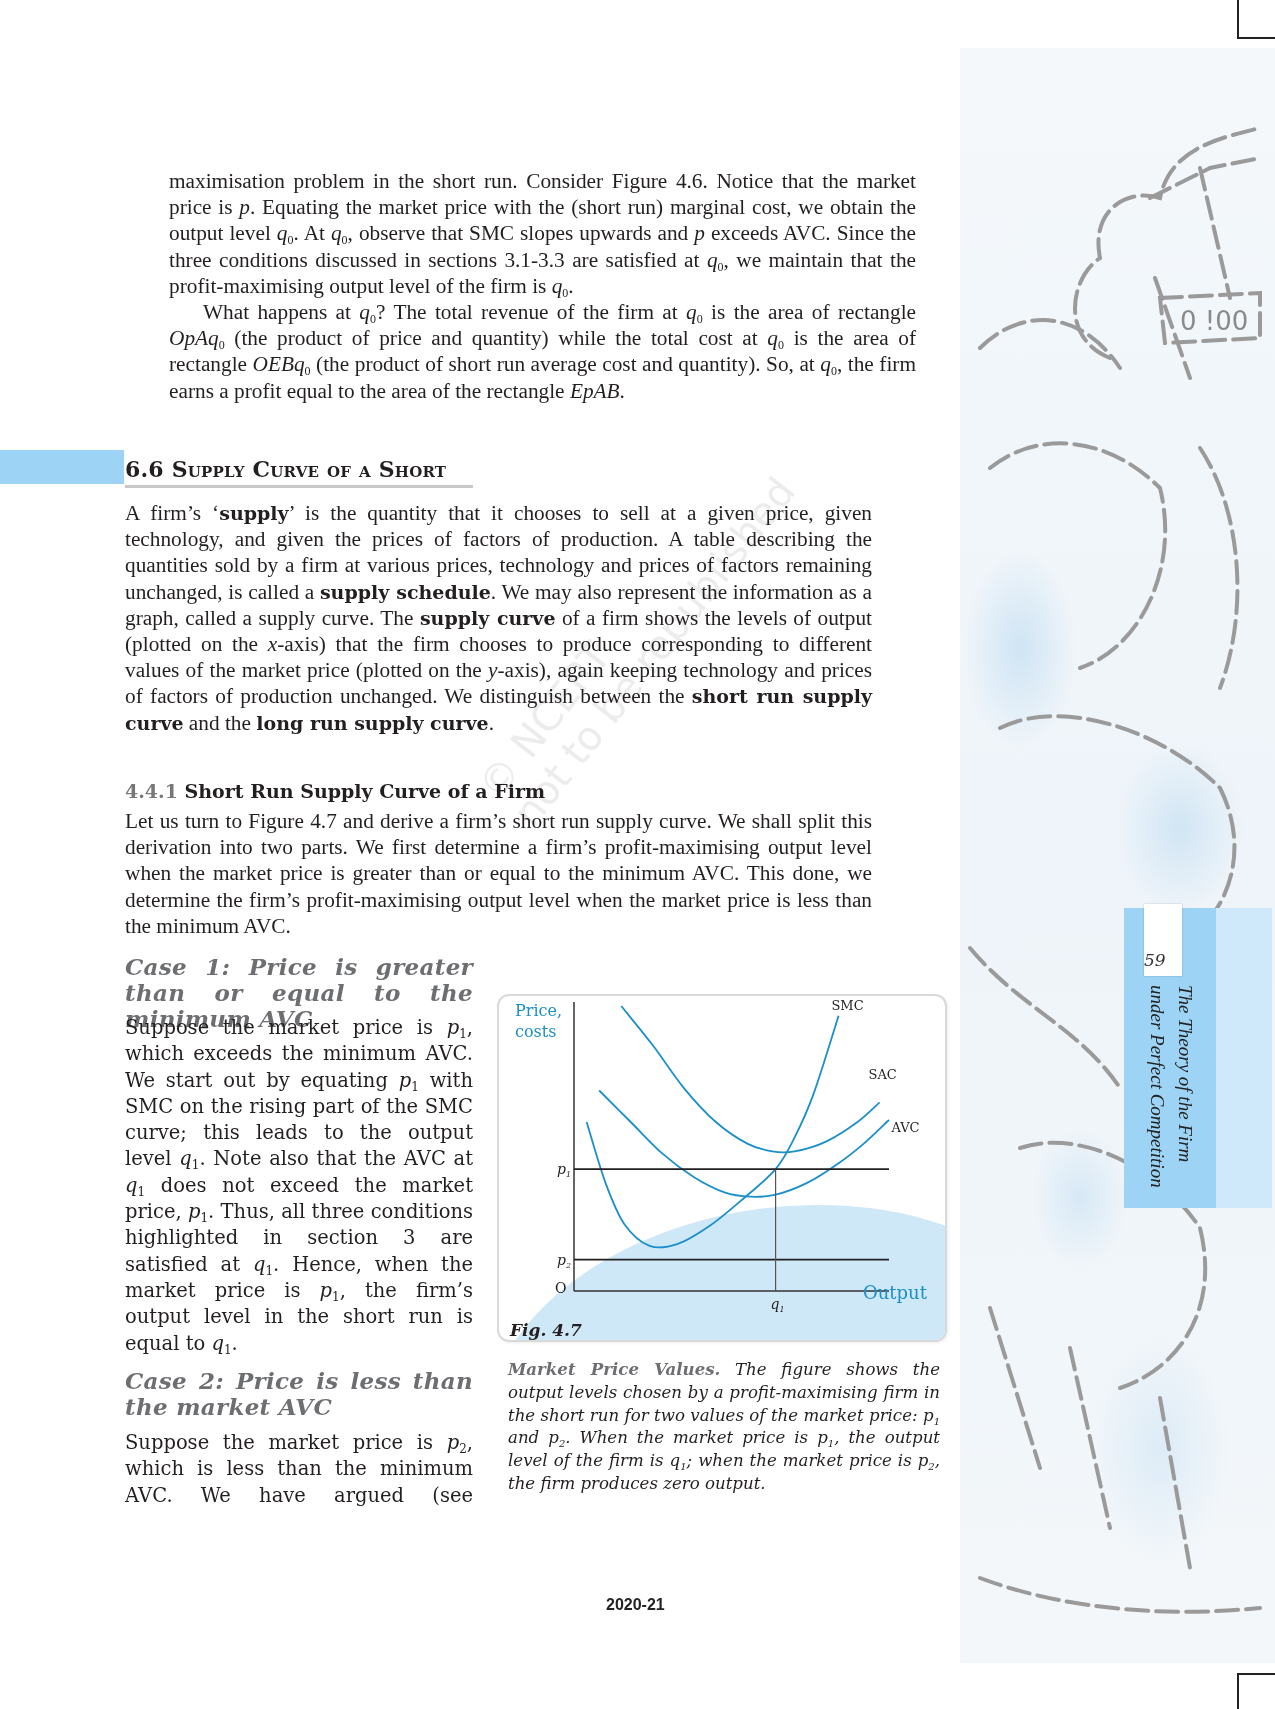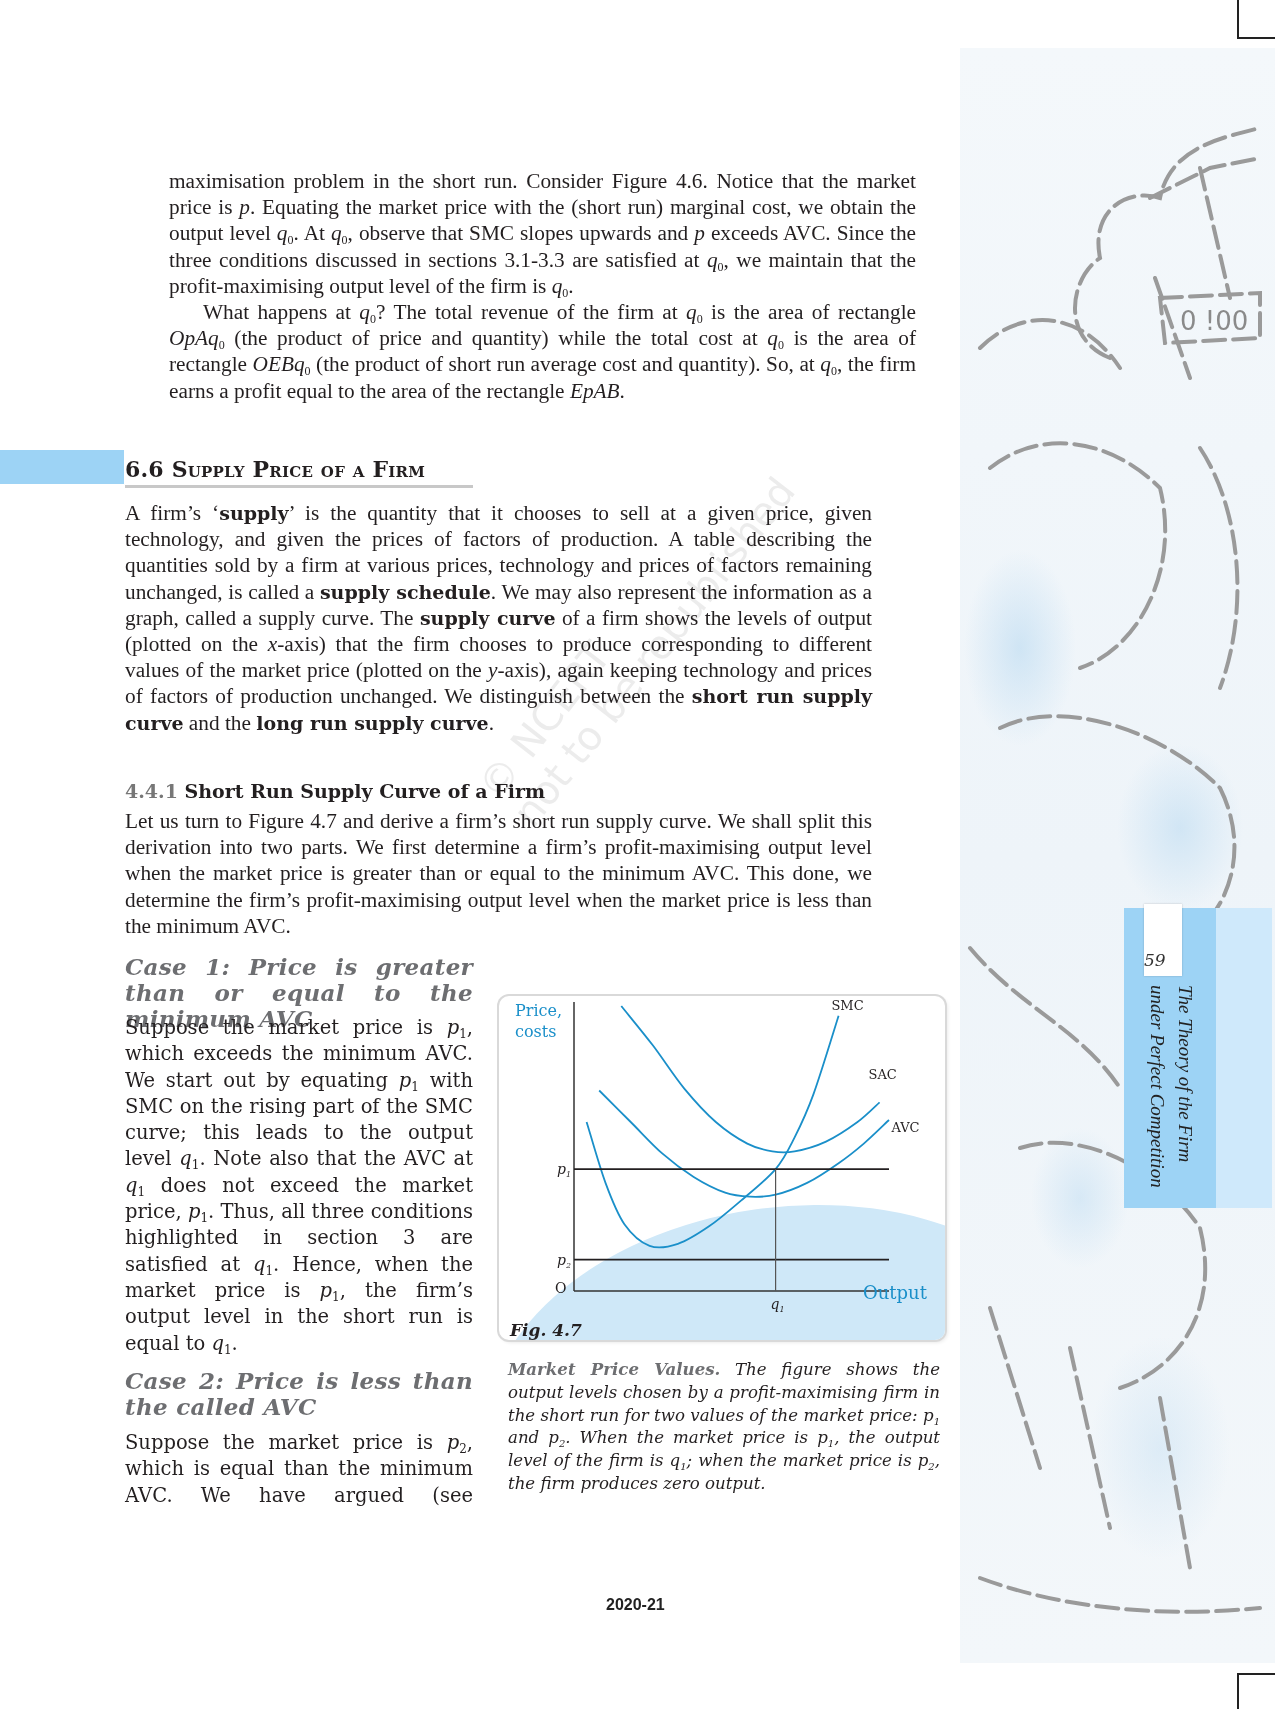--- a/index.html
+++ b/index.html
@@ -105,40 +105,40 @@
   <div>© NCERT</div>
   <div>not to be republished</div>
 </div>
 
 <div class="text-block" style="left:125px; top:168px; width:747px;margin-left:44px;">
   <p><span>maximisation problem in the short run. Consider Figure 4.6. Notice that the market price is </span><i>p</i><span>. Equating the market price with the (short run) marginal cost, we obtain the output level </span><i>q</i><sub>0</sub><span>. At </span><i>q</i><sub>0</sub><span>, observe that SMC slopes upwards and </span><i>p</i><span> exceeds AVC. Since the three conditions discussed in sections 3.1-3.3 are satisfied at </span><i>q</i><sub>0</sub><span>, we maintain that the profit-maximising output level of the firm is </span><i>q</i><sub>0</sub><span>.</span></p>
   <p style="text-indent:34px;"><span>What happens at </span><i>q</i><sub>0</sub><span>? The total revenue of the firm at </span><i>q</i><sub>0</sub><span> is the area of rectangle </span><i>OpAq</i><sub>0</sub><span> (the product of price and quantity) while the total cost at </span><i>q</i><sub>0</sub><span> is the area of rectangle </span><i>OEBq</i><sub>0</sub><span> (the product of short run average cost and quantity). So, at </span><i>q</i><sub>0</sub><span>, the firm earns a profit equal to the area of the rectangle </span><i>EpAB</i><span>.</span></p>
 </div>
 
 <div class="sec-bar"></div>
-<div class="sec-heading"><span>6.6</span> <span>Supply Price of a Firm</span></div>
+<div class="sec-heading"><span>6.6</span> <span>Supply Curve of a Short</span></div>
 <div class="sec-rule"></div>
 
 <div class="text-block" style="left:125px; top:500px; width:747px;">
   <p><span>A firm’s ‘</span><b>supply</b><span>’ is the quantity that it chooses to sell at a given price, given technology, and given the prices of factors of production. A table describing the quantities sold by a firm at various prices, technology and prices of factors remaining unchanged, is called a </span><b>supply schedule</b><span>. We may also represent the information as a graph, called a supply curve. The </span><b>supply curve</b><span> of a firm shows the levels of output (plotted on the </span><i>x</i><span>-axis) that the firm chooses to produce corresponding to different values of the market price (plotted on the </span><i>y</i><span>-axis), again keeping technology and prices of factors of production unchanged. We distinguish between the </span><b>short run supply curve</b><span> and the </span><b>long run supply curve</b><span>.</span></p>
 </div>
 
 <div class="subsec-heading"><span class="num">4.4.1</span> <span>Short Run Supply Curve of a Firm</span></div>
 <div class="text-block" style="left:125px; top:808px; width:747px;">
   <p>Let us turn to Figure 4.7 and derive a firm’s short run supply curve. We shall split this derivation into two parts. We first determine a firm’s profit-maximising output level when the market price is greater than or equal to the minimum AVC. This done, we determine the firm’s profit-maximising output level when the market price is less than the minimum AVC.</p>
 </div>
 
 <div class="case-heading" style="left:125px; top:954px; width:348px;">Case 1: Price is greater than or equal to the minimum AVC</div>
 <div class="left-col" style="top:1015px;">
   <p><span>Suppose the market price is </span><i>p</i><sub>1</sub><span>, which exceeds the minimum AVC. We start out by equating </span><i>p</i><sub>1</sub><span> with SMC on the rising part of the SMC curve; this leads to the output level </span><i>q</i><sub>1</sub><span>. Note also that the AVC at </span><i>q</i><sub>1</sub><span> does not exceed the market price, </span><i>p</i><sub>1</sub><span>. Thus, all three conditions highlighted in section 3 are satisfied at </span><i>q</i><sub>1</sub><span>. Hence, when the market price is </span><i>p</i><sub>1</sub><span>, the firm’s output level in the short run is equal to </span><i>q</i><sub>1</sub><span>.</span></p>
 </div>
 
-<div class="case-heading" style="left:125px; top:1368px; width:348px;">Case 2: Price is less than the called AVC</div>
+<div class="case-heading" style="left:125px; top:1368px; width:348px;">Case 2: Price is less than the market AVC</div>
 <div class="left-col" style="top:1430px;">
-  <p style="text-align-last:justify;"><span>Suppose the market price is </span><i>p</i><sub>2</sub><span>, which is equal than the minimum AVC. We have argued (see</span></p>
+  <p style="text-align-last:justify;"><span>Suppose the market price is </span><i>p</i><sub>2</sub><span>, which is less than the minimum AVC. We have argued (see</span></p>
 </div>
 
 <div class="figure-box">
   <div class="swoosh"></div>
   <svg id="chart" width="446" height="344">
     <g id="chart-lines">
         <line x1="75" y1="295" x2="75" y2="6" stroke="#333" stroke-width="1.5"></line>
         <line x1="75" y1="295" x2="390" y2="295" stroke="#333" stroke-width="1.5"></line>
         <path d="M87.6 126.0 C90.8 136.1 100.2 169.9 106.5 186.9 C112.8 203.9 118.1 217.7 125.4 228.2 C132.8 238.7 141.7 246.5 150.6 249.8 C159.5 253.1 169.0 251.1 178.9 247.8 C188.9 244.6 199.9 237.3 210.4 230.1 C220.9 222.9 230.9 214.1 242.0 204.6 C253.0 195.1 267.7 183.6 276.6 173.1 C285.5 162.7 289.2 154.1 295.5 141.7 C301.8 129.2 307.0 118.8 314.4 98.4 C321.8 78.1 335.4 32.9 339.6 19.8" fill="none" stroke="#1a8fc9" stroke-width="1.8"></path>
         <path d="M122.3 10.0 C127.5 16.6 143.3 35.6 153.8 49.3 C164.3 63.1 174.8 79.8 185.3 92.6 C195.8 105.3 206.3 116.8 216.8 126.0 C227.3 135.1 238.8 142.7 248.3 147.6 C257.7 152.5 265.6 154.1 273.4 155.4 C281.3 156.8 286.6 157.1 295.5 155.4 C304.4 153.8 316.5 150.5 327.0 145.6 C337.5 140.7 349.6 132.5 358.5 126.0 C367.4 119.4 376.9 109.6 380.6 106.3" fill="none" stroke="#1a8fc9" stroke-width="1.8"></path>

